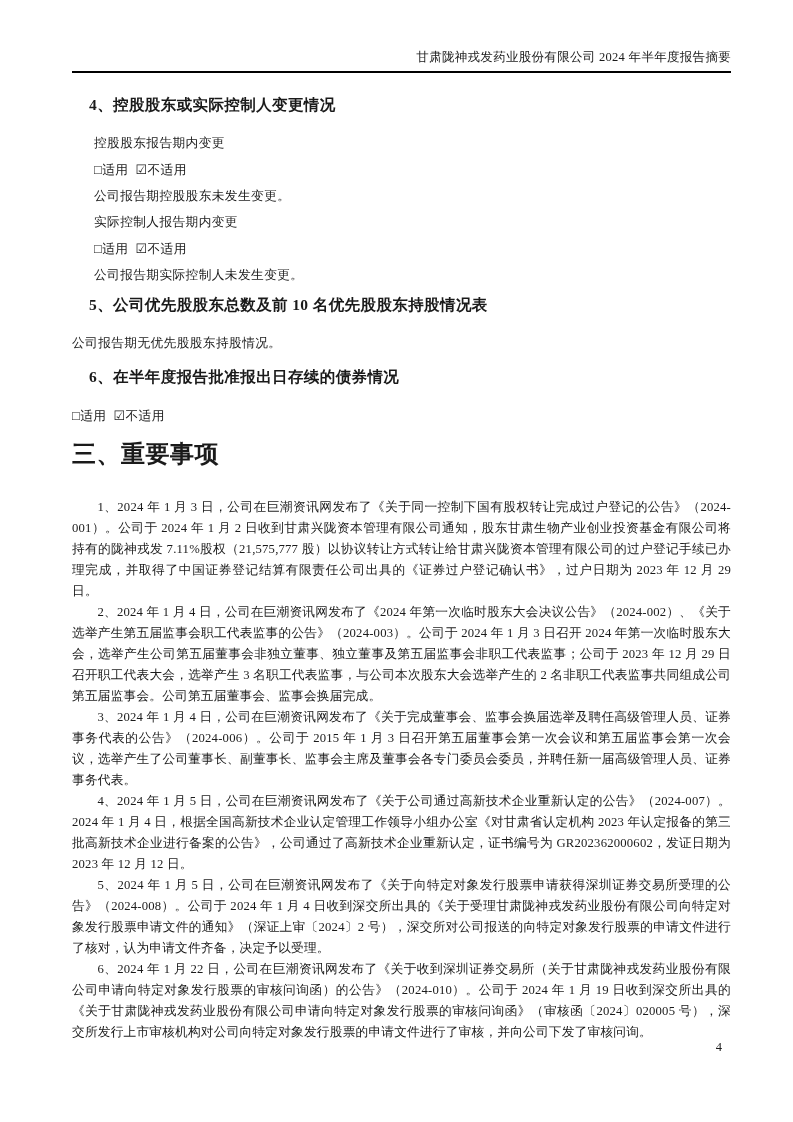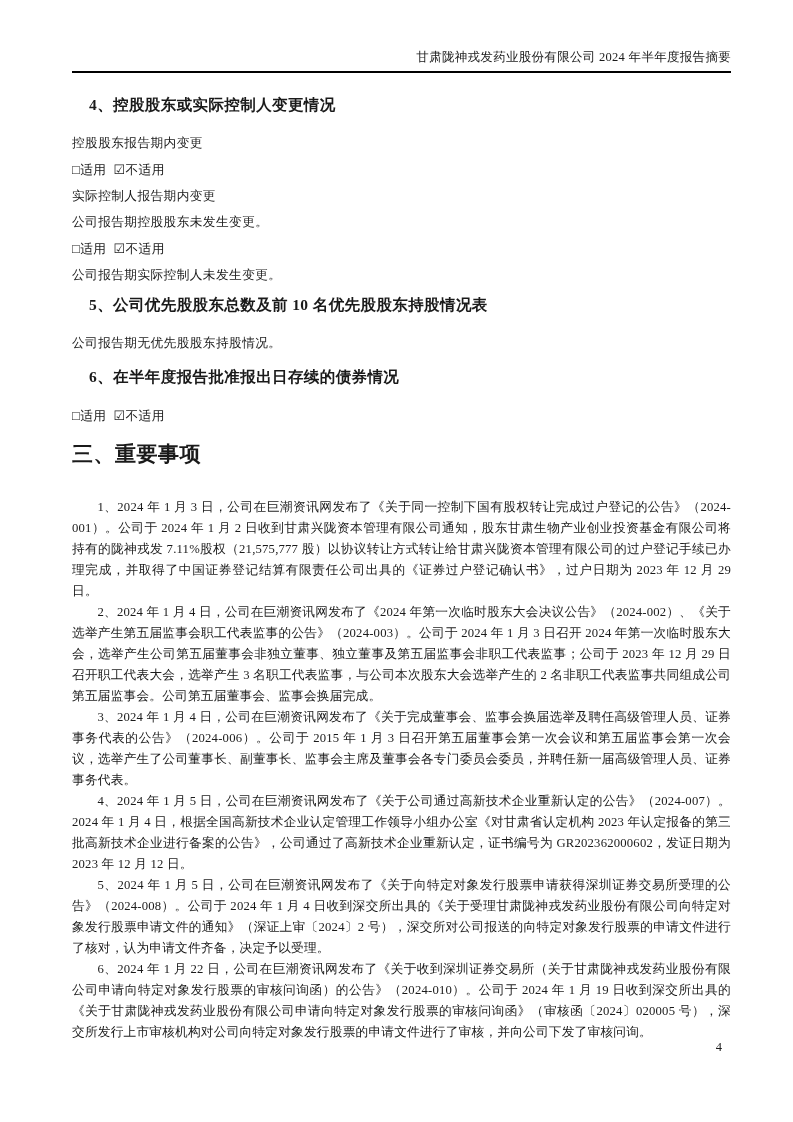--- a/index.html
+++ b/index.html
@@ -27,36 +27,36 @@
     letter-spacing: 0.3px;
   }
   .sec-heading {
     margin: 17px;
     font-size: 15.5px;
     line-height: 22px;
     font-weight: bold;
     letter-spacing: 0.4px;
   }
   .sec4-heading { margin-top: 21px; }
-  .sec4-lines { margin-top: 17px; }
+  .sec4-lines { margin-top: 17px; margin-left: 22px; }
   .doc-line {
     font-size: 12.7px;
     line-height: 21px;
     letter-spacing: 0.4px;
     margin: 0 0 5px 0;
   }
   .checkbox-line .box { font-size: 13px; }
   .checkbox-line .second { margin-left: 7px; }
   .sec5-heading { margin-top: 8px; }
   .sec5-note { margin-top: 16px; margin-bottom: 0; }
   .sec6-heading { margin-top: 12px; }
   .sec6-checkbox { margin-top: 16px; margin-bottom: 0; }
   .chapter-heading {
     margin: 13px 0 0 0;
-    font-size: 21px;
+    font-size: 24px;
     line-height: 28px;
     font-weight: bold;
     letter-spacing: 0.5px;
   }
   .paragraphs { margin-top: 29px; }
   .paragraphs p {
     margin: 0;
     font-size: 12.7px;
     line-height: 21px;
     text-align: justify;
@@ -80,22 +80,22 @@
     <span>甘肃陇神戎发药业股份有限公司 2024 年半年度报告摘要</span>
   </div>
 
   <h2 class="sec-heading sec4-heading">4、控股股东或实际控制人变更情况</h2>
 
   <div class="sec4-lines">
     <div class="doc-line">控股股东报告期内变更</div>
     <div class="doc-line checkbox-line">
       <span class="box">□</span><span>适用</span><span class="box second">☑</span><span>不适用</span>
     </div>
+    <div class="doc-line">公司报告期控股股东未发生变更。</div>
     <div class="doc-line">实际控制人报告期内变更</div>
-    <div class="doc-line">公司报告期控股股东未发生变更。</div>
     <div class="doc-line checkbox-line">
       <span class="box">□</span><span>适用</span><span class="box second">☑</span><span>不适用</span>
     </div>
     <div class="doc-line">公司报告期实际控制人未发生变更。</div>
   </div>
 
   <h2 class="sec-heading sec5-heading">5、公司优先股股东总数及前 10 名优先股股东持股情况表</h2>
 
   <div class="doc-line sec5-note">公司报告期无优先股股东持股情况。</div>
 

